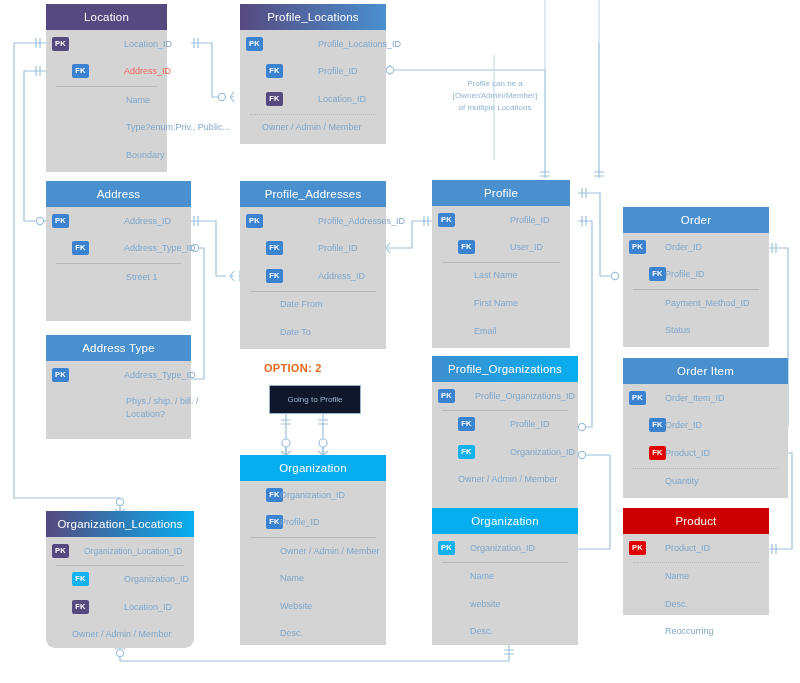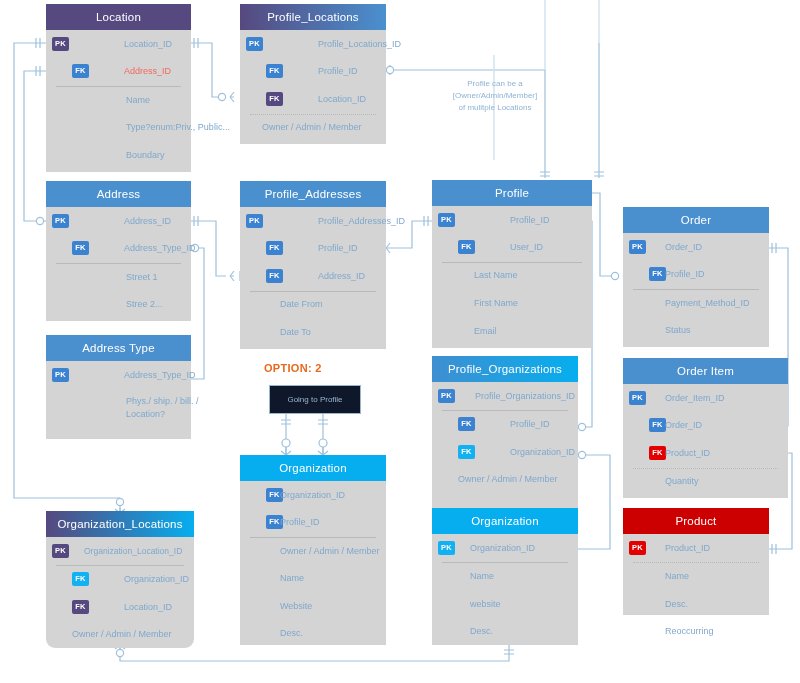--- a/index.html
+++ b/index.html
@@ -147,21 +147,21 @@
       <path d="M318,420 L328,420 M318,424 L328,424"></path>
       <circle cx="323" cy="443" r="4" fill="#fff"></circle>
       <path d="M318,451 L323,455 M328,451 L323,455 M323,447 L323,455"></path>
 
       <path d="M494,55 L494,160" stroke="#c9ddeb"></path>
       <path d="M545,0 L545,70" stroke="#c9ddeb"></path>
       <path d="M599,0 L599,43" stroke="#c9ddeb"></path>
     </g>
   </svg>
 
-  <div class="entity" style="left:46px;top:4px;width:145px;height:168px;">
+  <div class="entity" style="left:46px;top:4px;width:121px;height:168px;">
     <div class="hdr h-purple">Location</div>
     <div class="rows">
       <div class="row">
         <span class="badge pk b-purple">PK</span>
         <span class="lbl">Location_ID</span>
       </div>
       <div class="row">
         <span class="badge fk b-blue">FK</span>
         <span class="lbl red">Address_ID</span>
       </div>
@@ -214,23 +214,20 @@
         <span class="lbl">Address_ID</span>
       </div>
       <div class="row">
         <span class="badge fk b-blue">FK</span>
         <span class="lbl">Address_Type_ID</span>
       </div>
       <div class="sep" style="top:56px;"></div>
       <div class="row attr" style="margin-top:1px;">
         <span class="lbl">Street 1</span>
       </div>
-      <div class="row attr">
-        <span class="lbl">Stree 2...</span>
-      </div>
     </div>
   </div>
 
   <div class="entity" style="left:46px;top:335px;width:145px;height:104px;">
     <div class="hdr h-blue">Address Type</div>
     <div class="rows">
       <div class="row">
         <span class="badge pk b-blue">PK</span>
         <span class="lbl">Address_Type_ID</span>
       </div>
@@ -258,21 +255,21 @@
       <div class="sep" style="top:84px;"></div>
       <div class="row attr" style="margin-top:1px;">
         <span class="lbl" style="left:40px;">Date From</span>
       </div>
       <div class="row attr">
         <span class="lbl" style="left:40px;">Date To</span>
       </div>
     </div>
   </div>
 
-  <div class="entity" style="left:432px;top:180px;width:160px;height:168px;">
+  <div class="entity" style="left:432px;top:180px;width:138px;height:168px;">
     <div class="hdr h-blue">Profile</div>
     <div class="rows">
       <div class="row">
         <span class="badge pk b-blue">PK</span>
         <span class="lbl">Profile_ID</span>
       </div>
       <div class="row">
         <span class="badge fk b-blue">FK</span>
         <span class="lbl">User_ID</span>
       </div>

